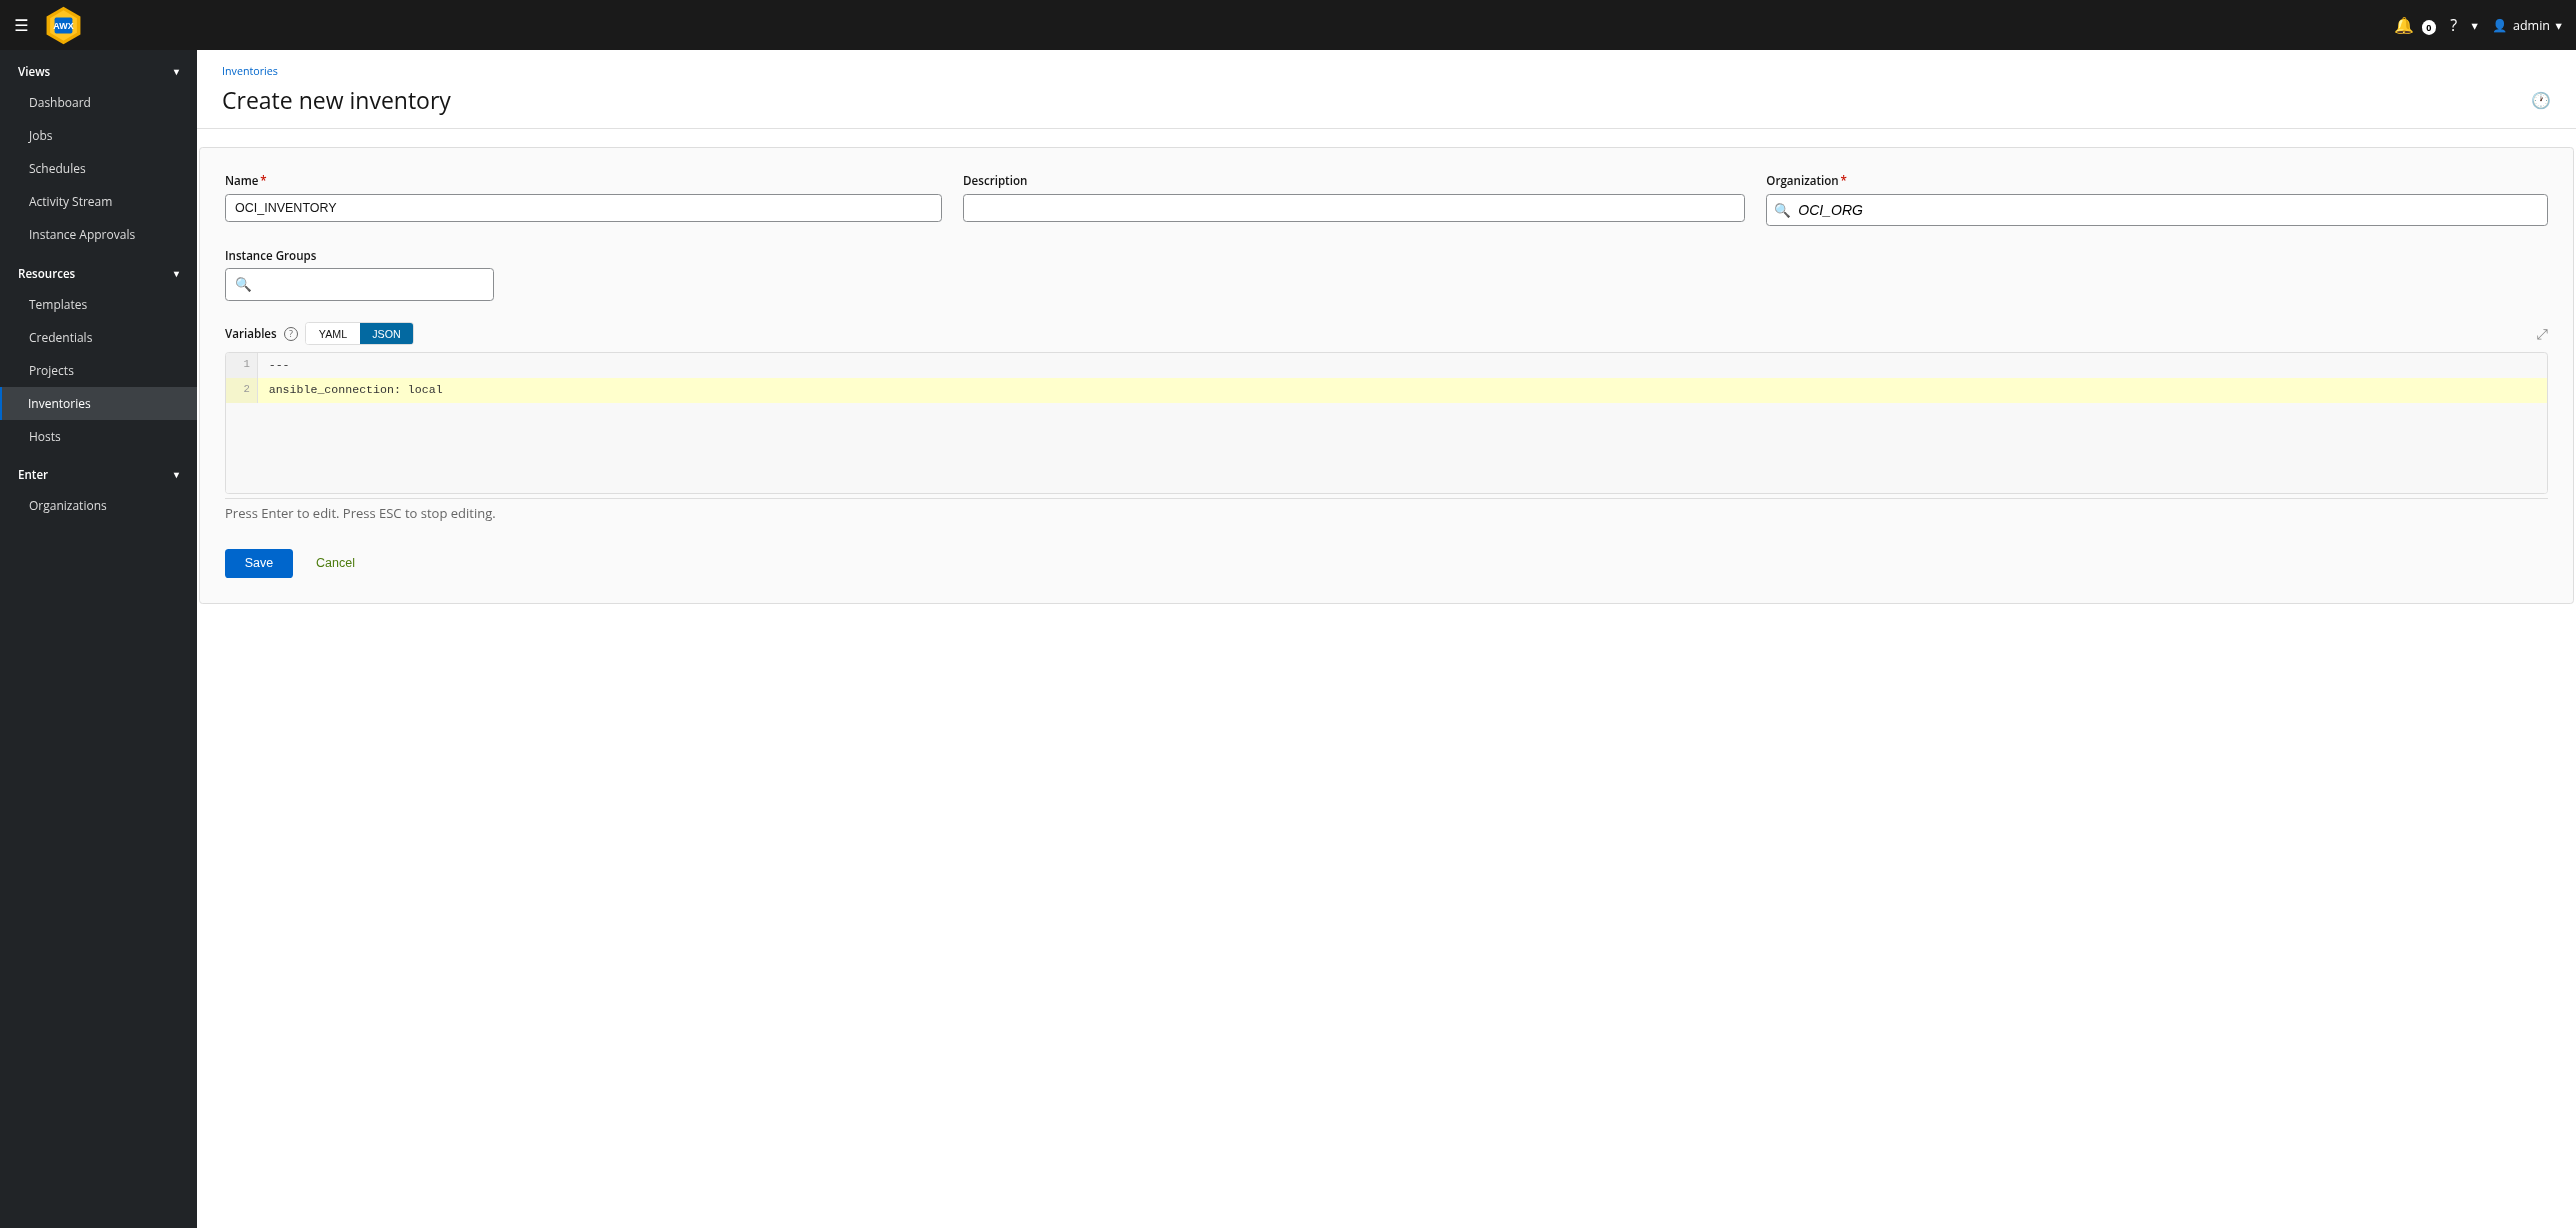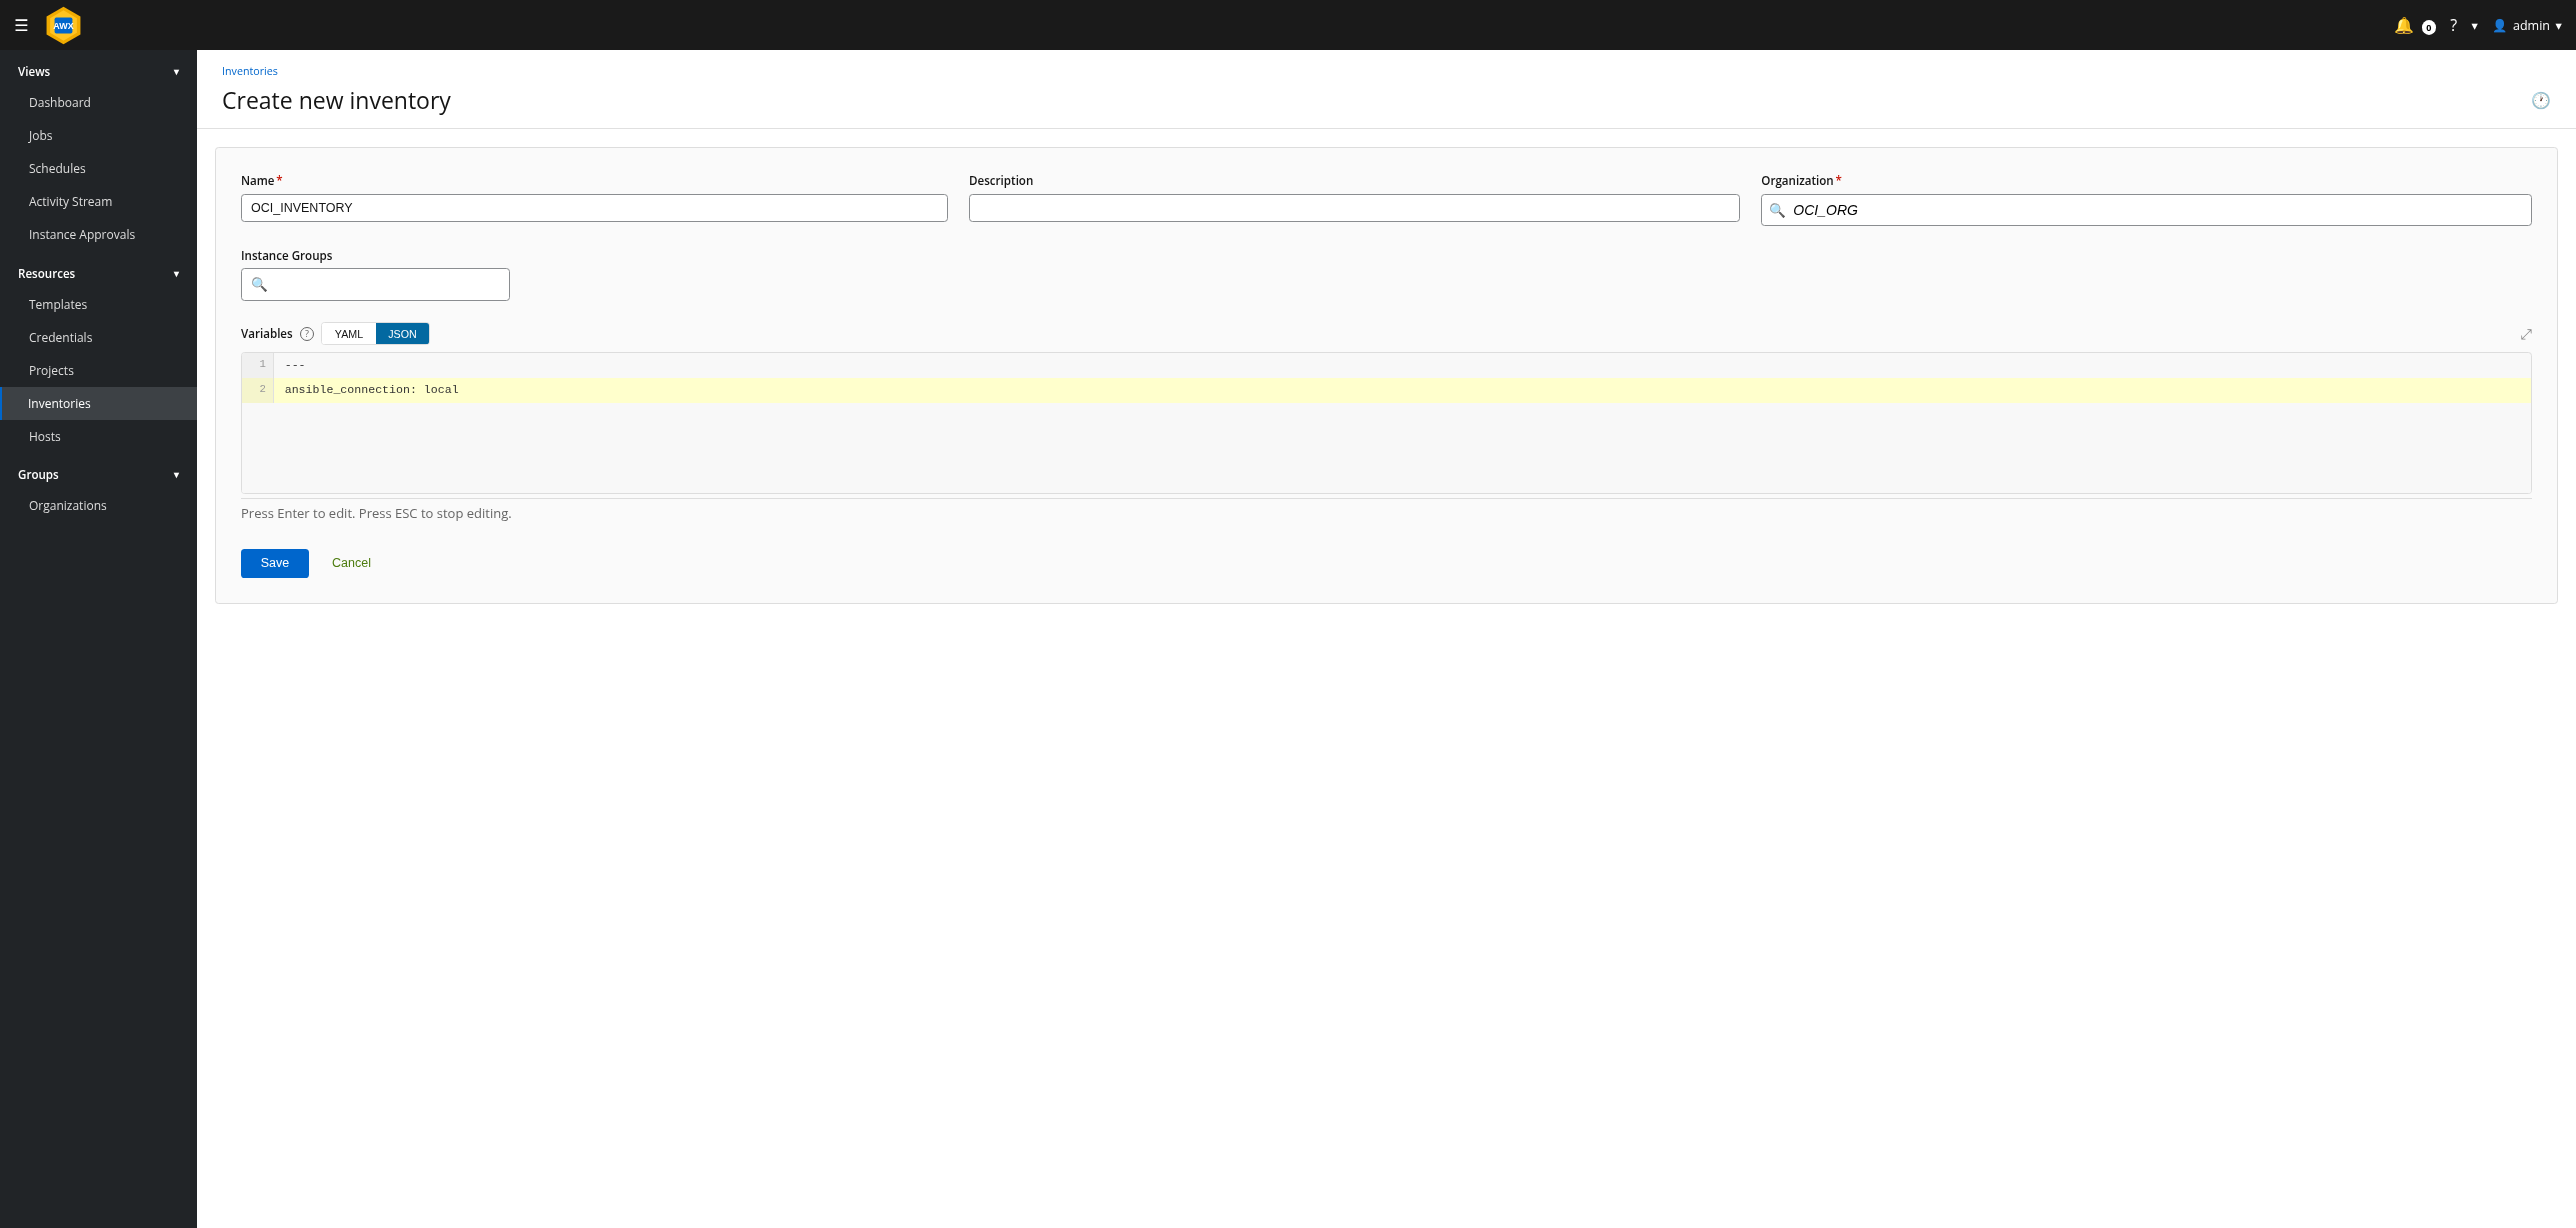--- a/index.html
+++ b/index.html
@@ -125,21 +125,21 @@
       font-size: 23px;
       font-weight: 400;
       color: #151515;
     }
     .history-icon { color: #aaa; font-size: 16px; cursor: pointer; }
 
     
     .form-area {
       padding: 25px 25px;
       background: #fafafa;
-      margin: 18px 18px;
+      margin: 18px 2px;
       border: 0.9px solid #ddd;
       border-radius: 3.6px;
     }
     .form-row {
       display: flex;
       gap: 21.5px;
       margin-bottom: 21.5px;
       align-items: flex-start;
     }
     .form-field {
@@ -379,21 +379,21 @@
     <span>Resources</span>
     <span class="chevron">▾</span>
   </div>
   <a class="sidebar-item">Templates</a>
   <a class="sidebar-item">Credentials</a>
   <a class="sidebar-item">Projects</a>
   <a class="sidebar-item active">Inventories</a>
   <a class="sidebar-item">Hosts</a>
 
   <div class="sidebar-section-header">
-    <span>Groups</span>
+    <span>Enter</span>
     <span class="chevron">▾</span>
   </div>
   <a class="sidebar-item">Organizations</a>
 </aside>
 
 <main class="main">
   <div class="page-header">
     <div class="breadcrumb">Inventories</div>
     <div class="page-title-row">
       <h1 class="page-title">Create new inventory</h1>

